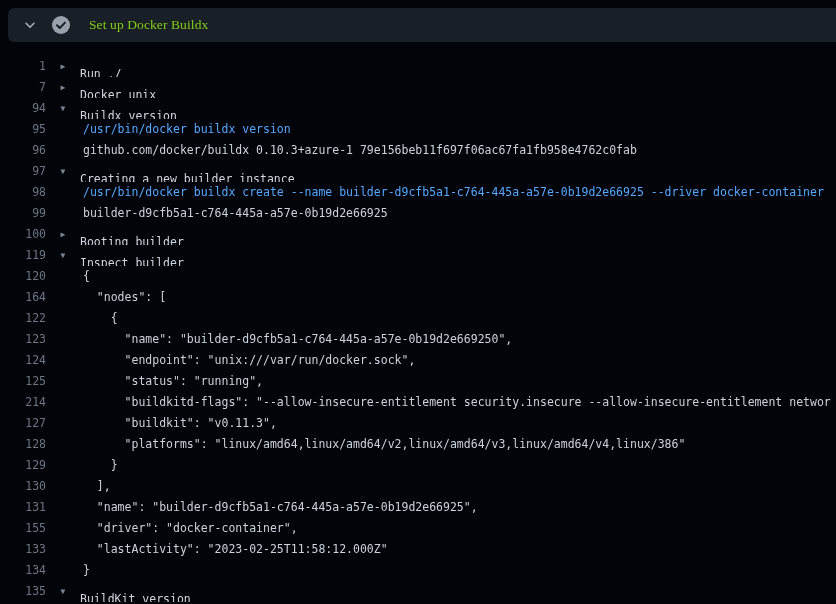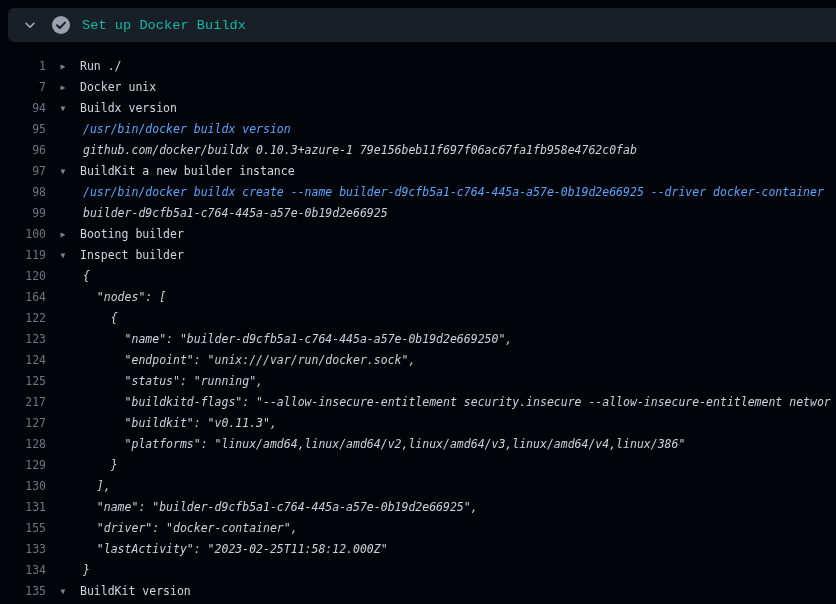--- a/index.html
+++ b/index.html
@@ -25,24 +25,24 @@
   .chevron-wrap {
     width: 16px; height: 16px;
     display: flex; align-items: center; justify-content: center;
   }
   .check-wrap {
     margin-left: 13px;
     width: 20px; height: 20px;
     display: flex; align-items: center; justify-content: center;
   }
   .step-title {
-    margin-left: 11px;
-    font-family: Liberation Mono, monospace;
+    margin-left: 18px;
+    font-family: Liberation Serif, serif;
     font-size: 13.5px;
-    color: #14b8a6;
+    color: #84cc16;
     letter-spacing: 0.1px;
   }
   
   .log-body {
     position: absolute;
     top: 50px; left: 0;
     width: 836px;
     padding-top: 6px;
   }
   .row {
@@ -69,23 +69,23 @@
   .row .tri {
     font-size: 8px;
     color: #7d8590;
     line-height: 21px;
   }
   .row.group-collapsed, .row.group-expanded { cursor: pointer; }
   .row .text {
     color: #ccd3da;
     overflow: hidden;
   }
-  .row.output .text, .row.command .text { margin-left: 37px; font-style: italic; }
+  .row.output .text, .row.command .text { margin-left: 37px; }
   .row.command .text { color: #58a6ff; }
-  .row.group-collapsed .text, .row.group-expanded .text { color: #d0d7de; }
+  .row.group-collapsed .text, .row.group-expanded .text { color: #d0d7de; margin-top: 8px; }
 </style>
 </head>
 <body>
 
 <div class="step-header">
   <span class="chevron-wrap">
     <svg width="14" height="14" viewBox="0 0 16 16">
       <path d="M3.5 6 8 10.5 12.5 6" fill="none" stroke="#a8b1bb" stroke-width="1.8" stroke-linecap="round" stroke-linejoin="round"></path>
     </svg>
   </span>
@@ -97,32 +97,32 @@
   </span>
   <span class="step-title">Set up Docker Buildx</span>
 </div>
 
 <div class="log-body">
     <div class="row group-collapsed"><span class="num">1</span><span class="toggle"><span class="tri">▶</span></span><span class="text">Run ./</span></div>
     <div class="row group-collapsed"><span class="num">7</span><span class="toggle"><span class="tri">▶</span></span><span class="text">Docker unix</span></div>
     <div class="row group-expanded"><span class="num">94</span><span class="toggle"><span class="tri">▼</span></span><span class="text">Buildx version</span></div>
     <div class="row command"><span class="num">95</span><span class="text">/usr/bin/docker buildx version</span></div>
     <div class="row output"><span class="num">96</span><span class="text">github.com/docker/buildx 0.10.3+azure-1 79e156beb11f697f06ac67fa1fb958e4762c0fab</span></div>
-    <div class="row group-expanded"><span class="num">97</span><span class="toggle"><span class="tri">▼</span></span><span class="text">BuildKit a new builder instance</span></div>
+    <div class="row group-expanded"><span class="num">97</span><span class="toggle"><span class="tri">▼</span></span><span class="text">Creating a new builder instance</span></div>
     <div class="row command"><span class="num">98</span><span class="text">/usr/bin/docker buildx create --name builder-d9cfb5a1-c764-445a-a57e-0b19d2e66925 --driver docker-container</span></div>
     <div class="row output"><span class="num">99</span><span class="text">builder-d9cfb5a1-c764-445a-a57e-0b19d2e66925</span></div>
     <div class="row group-collapsed"><span class="num">100</span><span class="toggle"><span class="tri">▶</span></span><span class="text">Booting builder</span></div>
     <div class="row group-expanded"><span class="num">119</span><span class="toggle"><span class="tri">▼</span></span><span class="text">Inspect builder</span></div>
     <div class="row output"><span class="num">120</span><span class="text">{</span></div>
     <div class="row output"><span class="num">164</span><span class="text">  "nodes": [</span></div>
     <div class="row output"><span class="num">122</span><span class="text">    {</span></div>
     <div class="row output"><span class="num">123</span><span class="text">      "name": "builder-d9cfb5a1-c764-445a-a57e-0b19d2e669250",</span></div>
     <div class="row output"><span class="num">124</span><span class="text">      "endpoint": "unix:///var/run/docker.sock",</span></div>
     <div class="row output"><span class="num">125</span><span class="text">      "status": "running",</span></div>
-    <div class="row output"><span class="num">217</span><span class="text">      "buildkitd-flags": "--allow-insecure-entitlement security.insecure --allow-insecure-entitlement networ</span></div>
+    <div class="row output"><span class="num">214</span><span class="text">      "buildkitd-flags": "--allow-insecure-entitlement security.insecure --allow-insecure-entitlement networ</span></div>
     <div class="row output"><span class="num">127</span><span class="text">      "buildkit": "v0.11.3",</span></div>
     <div class="row output"><span class="num">128</span><span class="text">      "platforms": "linux/amd64,linux/amd64/v2,linux/amd64/v3,linux/amd64/v4,linux/386"</span></div>
     <div class="row output"><span class="num">129</span><span class="text">    }</span></div>
     <div class="row output"><span class="num">130</span><span class="text">  ],</span></div>
     <div class="row output"><span class="num">131</span><span class="text">  "name": "builder-d9cfb5a1-c764-445a-a57e-0b19d2e66925",</span></div>
     <div class="row output"><span class="num">155</span><span class="text">  "driver": "docker-container",</span></div>
     <div class="row output"><span class="num">133</span><span class="text">  "lastActivity": "2023-02-25T11:58:12.000Z"</span></div>
     <div class="row output"><span class="num">134</span><span class="text">}</span></div>
     <div class="row group-expanded"><span class="num">135</span><span class="toggle"><span class="tri">▼</span></span><span class="text">BuildKit version</span></div>
     <div class="row output"><span class="num">136</span><span class="text">builder-d9cfb5a1-c764-445a-a57e-0b19d2e669250: v0.11.3</span></div>

